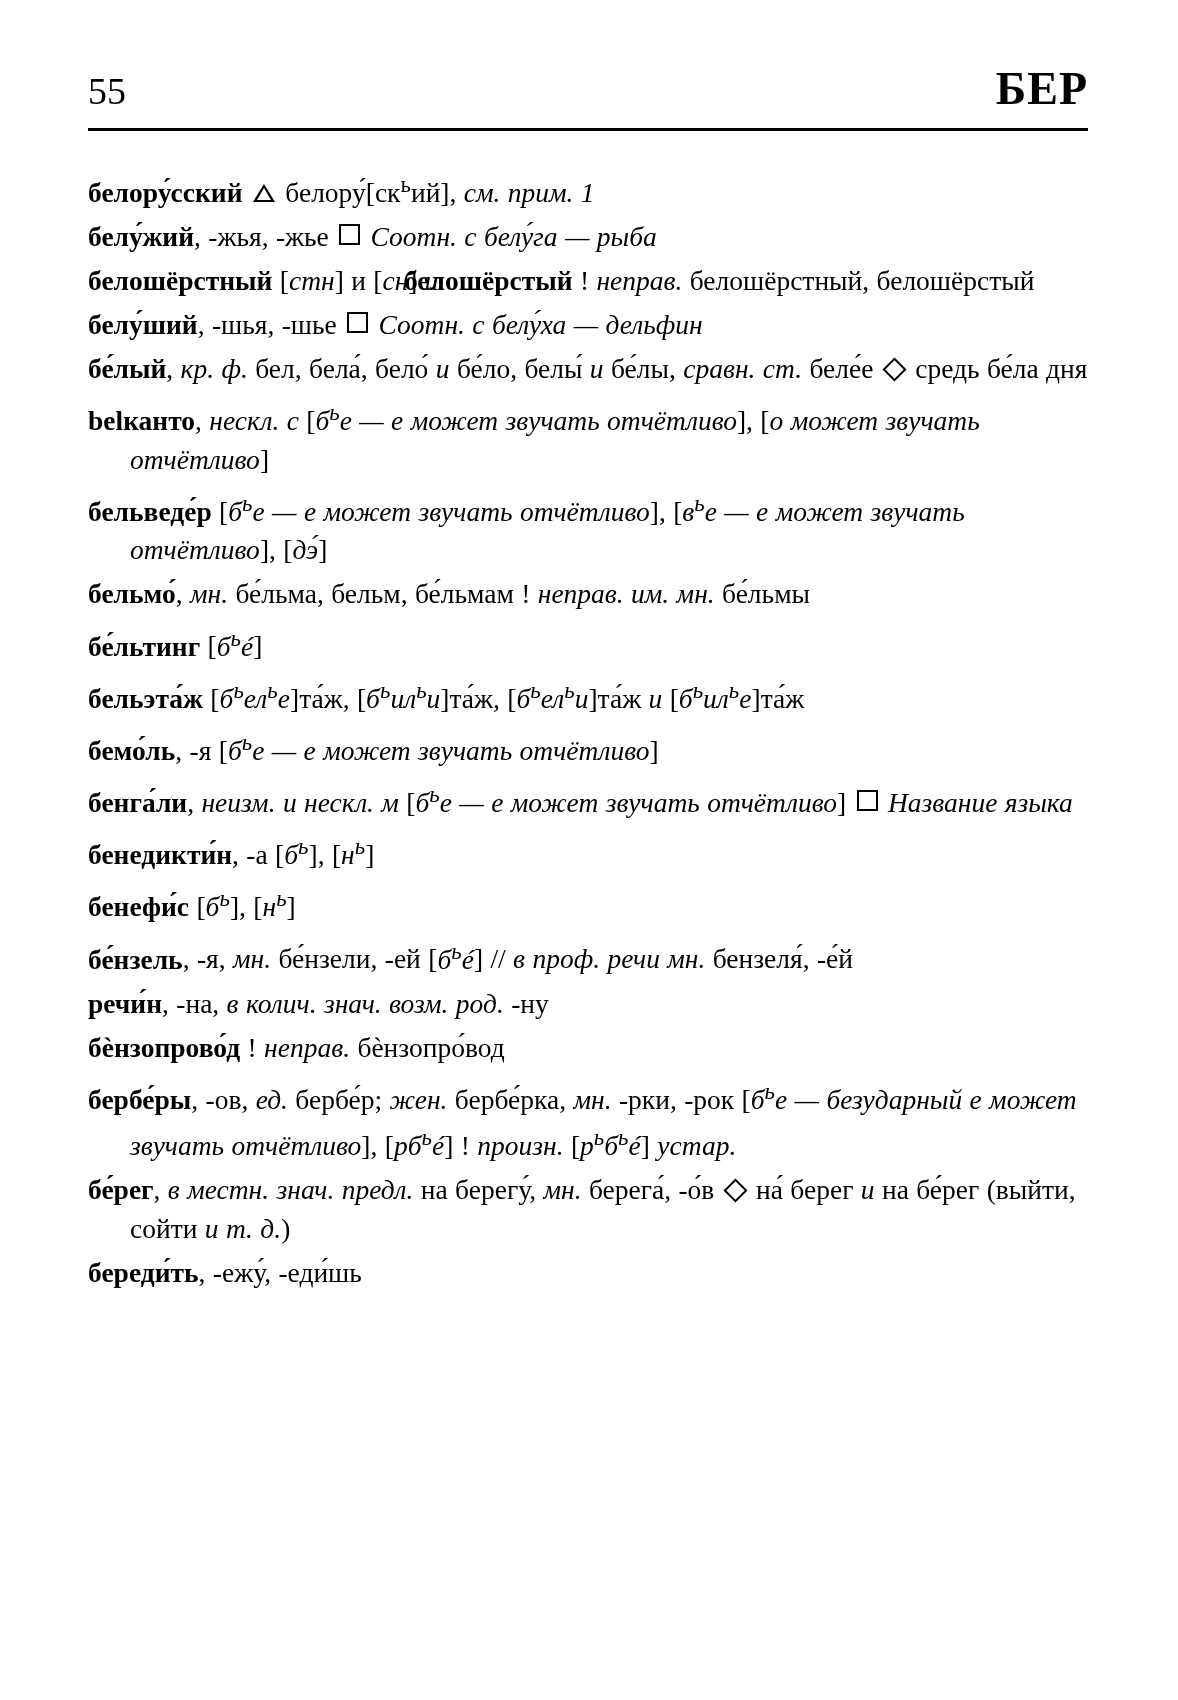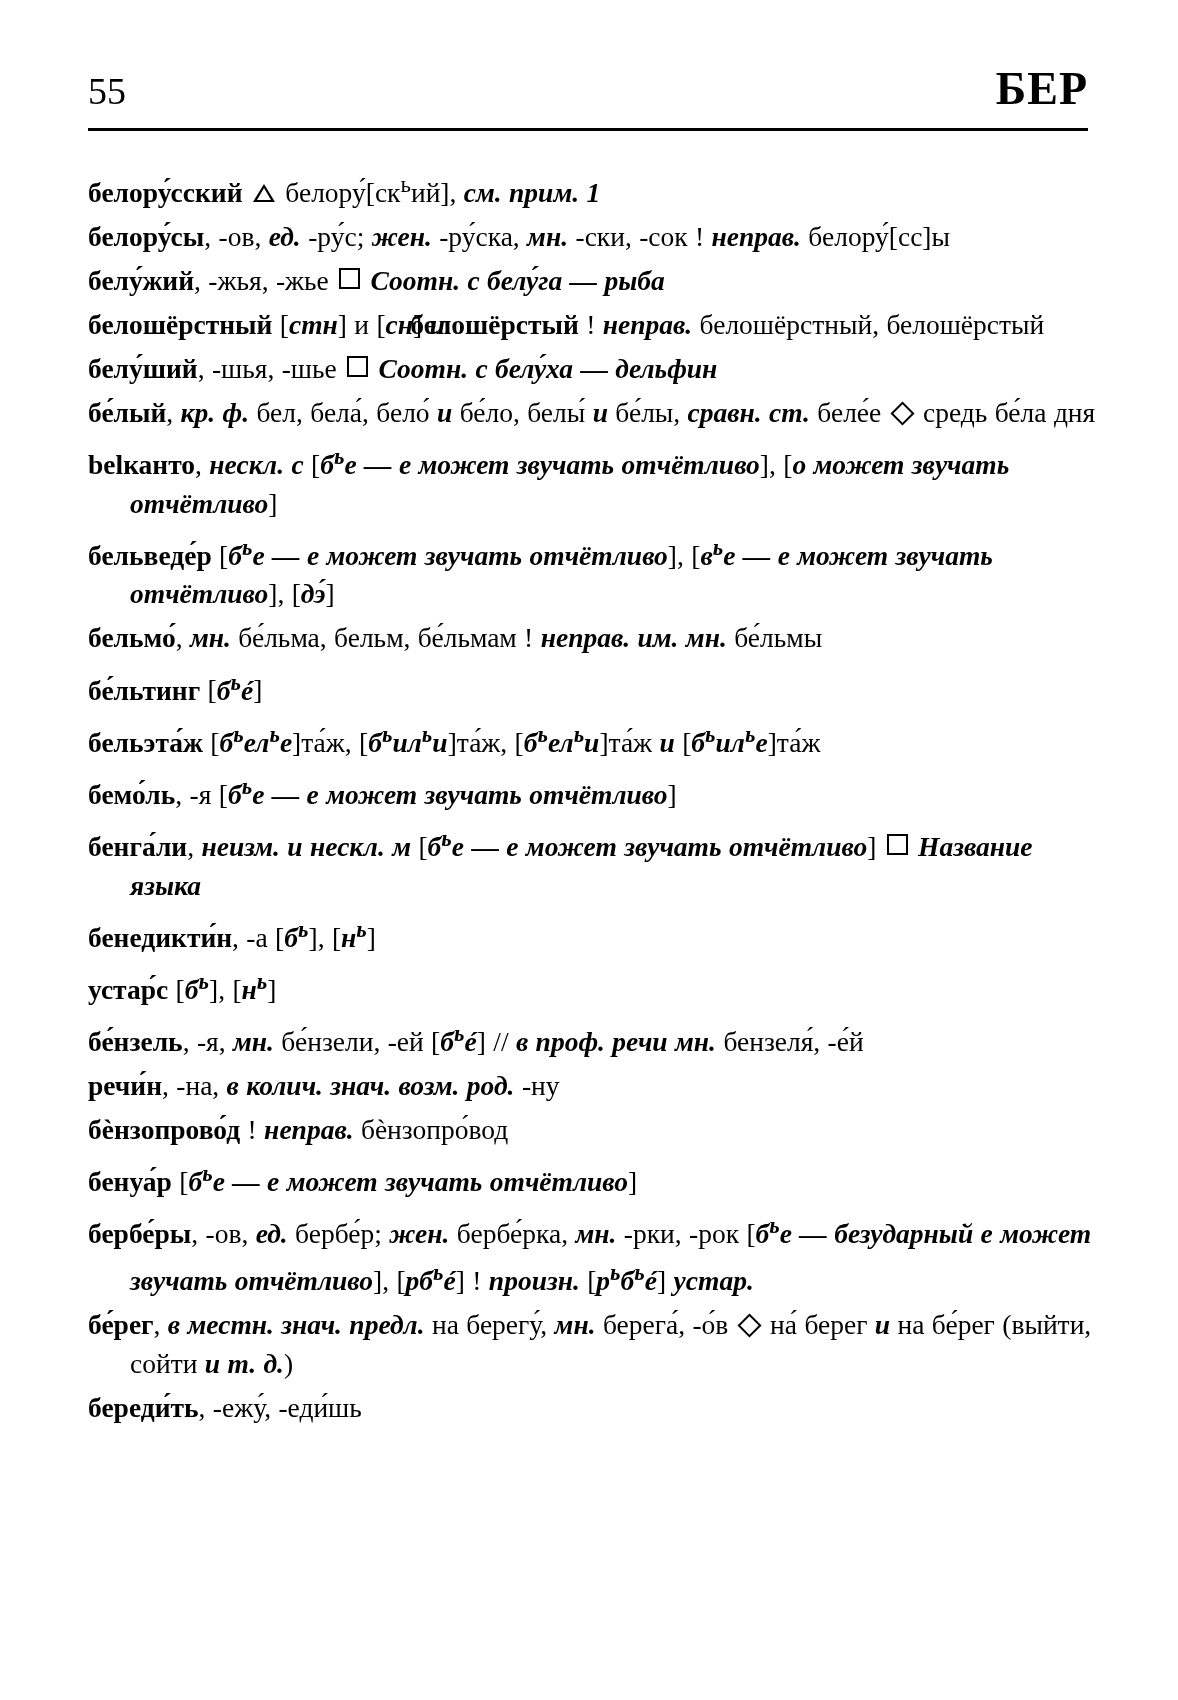--- a/index.html
+++ b/index.html
@@ -66,21 +66,20 @@
     word-spacing: 0.5px;
   }
   .entry > .hw {
     margin-left: -42px;
   }
   b, .hw {
     font-weight: bold;
   }
   i, .it {
     font-style: italic;
-    font-weight: bold;
   }
   .sq {
     display: inline-block;
     width: 17px;
     height: 17px;
     border: 2.5px solid #000;
     vertical-align: 1px;
     margin: 0 3px;
   }
   .tri {
@@ -120,36 +119,34 @@
 
   <div class="header">
     <div class="page-number">55</div>
     <div class="running-head">БЕР</div>
   </div>
 
   <div class="rule"></div>
 
   <div class="entries" id="entries">
       <div class="entry"><span class="hw">белору́сский</span> <span class="tri"></span> белору́[ск<sup>ь</sup>ий], <i>см. прим. 1</i></div>
-      <div class="entry"><span class="hw">белору́сы</span>, -ов, <i>ед.</i> -ру́с; <i>жен.</i> -ру́ска, <i>мн.</i> -ски, -сок ! <i>неправ.</i> белору́[сс]ы</div>
       <div class="entry"><span class="hw">белу́жий</span>, -жья, -жье <span class="sq"></span> <i>Соотн. с белу́га — рыба</i></div>
       <div class="entry"><span class="hw">белошёрстный</span> [<i>стн</i>] и [<i>сн</i>] <i>и</i> <span class="hw">белошёрстый</span> ! <i>неправ.</i> белошёрстный, белошёрстый</div>
       <div class="entry"><span class="hw">белу́ший</span>, -шья, -шье <span class="sq"></span> <i>Соотн. с белу́ха — дельфин</i></div>
       <div class="entry"><span class="hw">бе́лый</span>, <i>кр. ф.</i> бел, бела́, бело́ <i>и</i> бе́ло, белы́ <i>и</i> бе́лы, <i>сравн. ст.</i> беле́е <span class="diam"></span> средь бе́ла дня</div>
       <div class="entry"><span class="hw">belканто</span>, <i>нескл. с</i> [<i>б<sup>ь</sup>е — е может звучать отчётливо</i>], [<i>о может звучать отчётливо</i>]</div>
       <div class="entry"><span class="hw">бельведе́р</span> [<i>б<sup>ь</sup>е — е может звучать отчётливо</i>], [<i>в<sup>ь</sup>е — е может звучать отчётливо</i>], [<i>дэ́</i>]</div>
       <div class="entry"><span class="hw">бельмо́</span>, <i>мн.</i> бе́льма, бельм, бе́льмам ! <i>неправ. им. мн.</i> бе́льмы</div>
       <div class="entry"><span class="hw">бе́льтинг</span> [<i>б<sup>ь</sup>é</i>]</div>
       <div class="entry"><span class="hw">бельэта́ж</span> [<i>б<sup>ь</sup>ел<sup>ь</sup>е</i>]та́ж, [<i>б<sup>ь</sup>ил<sup>ь</sup>и</i>]та́ж, [<i>б<sup>ь</sup>ел<sup>ь</sup>и</i>]та́ж <i>и</i> [<i>б<sup>ь</sup>ил<sup>ь</sup>е</i>]та́ж</div>
       <div class="entry"><span class="hw">бемо́ль</span>, -я [<i>б<sup>ь</sup>е — е может звучать отчётливо</i>]</div>
       <div class="entry"><span class="hw">бенга́ли</span>, <i>неизм. и нескл. м</i> [<i>б<sup>ь</sup>е — е может звучать отчётливо</i>] <span class="sq"></span> <i>Название языка</i></div>
       <div class="entry"><span class="hw">бенедикти́н</span>, -а [<i>б<sup>ь</sup></i>], [<i>н<sup>ь</sup></i>]</div>
-      <div class="entry"><span class="hw">устар́с</span> [<i>б<sup>ь</sup></i>], [<i>н<sup>ь</sup></i>]</div>
+      <div class="entry"><span class="hw">бенефи́с</span> [<i>б<sup>ь</sup></i>], [<i>н<sup>ь</sup></i>]</div>
       <div class="entry"><span class="hw">бе́нзель</span>, -я, <i>мн.</i> бе́нзели, -ей [<i>б<sup>ь</sup>é</i>] // <i>в проф. речи мн.</i> бензеля́, -е́й</div>
       <div class="entry"><span class="hw">речи́н</span>, -на, <i>в колич. знач. возм. род.</i> -ну</div>
       <div class="entry"><span class="hw">бѐнзопрово́д</span> ! <i>неправ.</i> бѐнзопро́вод</div>
-      <div class="entry"><span class="hw">бенуа́р</span> [<i>б<sup>ь</sup>е — е может звучать отчётливо</i>]</div>
       <div class="entry"><span class="hw">бербе́ры</span>, -ов, <i>ед.</i> бербе́р; <i>жен.</i> бербе́рка, <i>мн.</i> -рки, -рок [<i>б<sup>ь</sup>е — безударный е может звучать отчётливо</i>], [<i>рб<sup>ь</sup>é</i>] ! <i>произн.</i> [<i>р<sup>ь</sup>б<sup>ь</sup>é</i>] <i>устар.</i></div>
       <div class="entry"><span class="hw">бе́рег</span>, <i>в местн. знач. предл.</i> на берегу́, <i>мн.</i> берега́, -о́в <span class="diam"></span> на́ берег <i>и</i> на бе́рег (выйти, сойти <i>и т. д.</i>)</div>
       <div class="entry"><span class="hw">береди́ть</span>, -ежу́, -еди́шь</div>
     </div>
 
 </div>
 
 </body></html>

